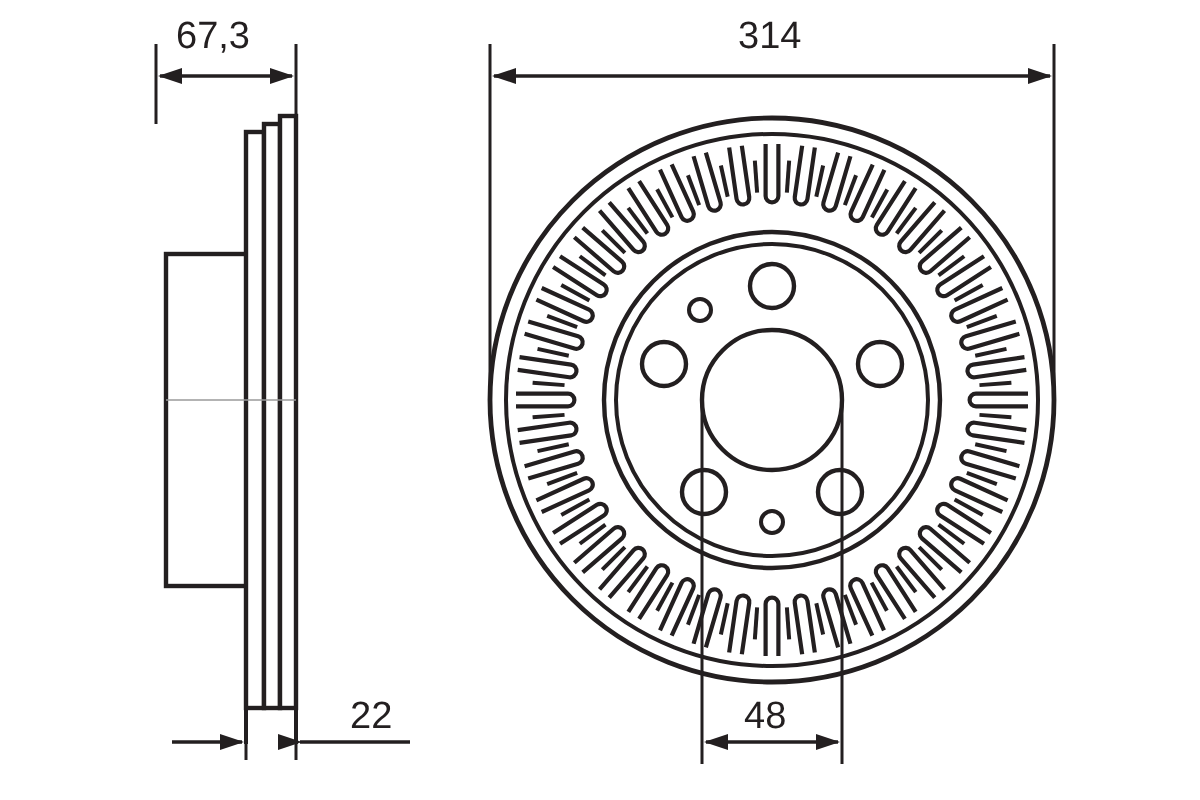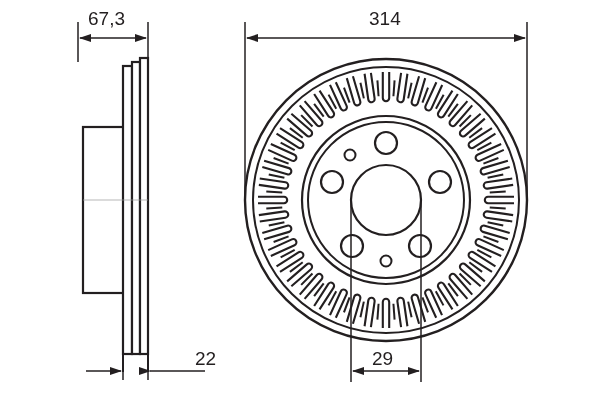--- a/index.html
+++ b/index.html
@@ -4,21 +4,21 @@
 <style>
   html,body{margin:0;padding:0;background:#ffffff;}
   body{width:600px;height:400px;overflow:hidden;
        font-family:"Liberation Sans",sans-serif;color:#1a1a1a;}
   #stage{position:relative;width:584px;height:400px;background:#fff;text-align:center;}
   #stage svg{position:absolute;left:0;top:0;}
   .dimtext{position:absolute;font-family:"Liberation Sans",sans-serif;
            font-size:19px;color:#231f20;letter-spacing:0px;white-space:nowrap;}
   #t-width{left:88px;top:8px;}
   #t-dia{left:369px;top:8px;}
-  #t-thick{left:175px;top:348px;margin-left:20px;}
+  #t-thick{left:175px;top:348px;}
   #t-bore{left:372px;top:348px;}
 </style>
 </head>
 <body>
 
 <div id="stage">
 
   <svg width="600" height="400" viewBox="0 0 600 400">
     <defs>
       <marker id="arrR" markerWidth="12" markerHeight="8" refX="11" refY="4" orient="auto" markerUnits="userSpaceOnUse">
@@ -281,15 +281,15 @@
       <line x1="353" y1="371" x2="419" y2="371" stroke="#231f20" stroke-width="1.7" marker-start="url(#arrL)" marker-end="url(#arrR)"></line>
     </g>
   </svg>
 
   <span class="dimtext" id="t-width">67,3</span>
 
   <span class="dimtext" id="t-dia">314</span>
 
   <span class="dimtext" id="t-thick">22</span>
 
-  <span class="dimtext" id="t-bore">29</span>
+  <span class="dimtext" id="t-bore">48</span>
 
 </div>
 
 </body></html>

